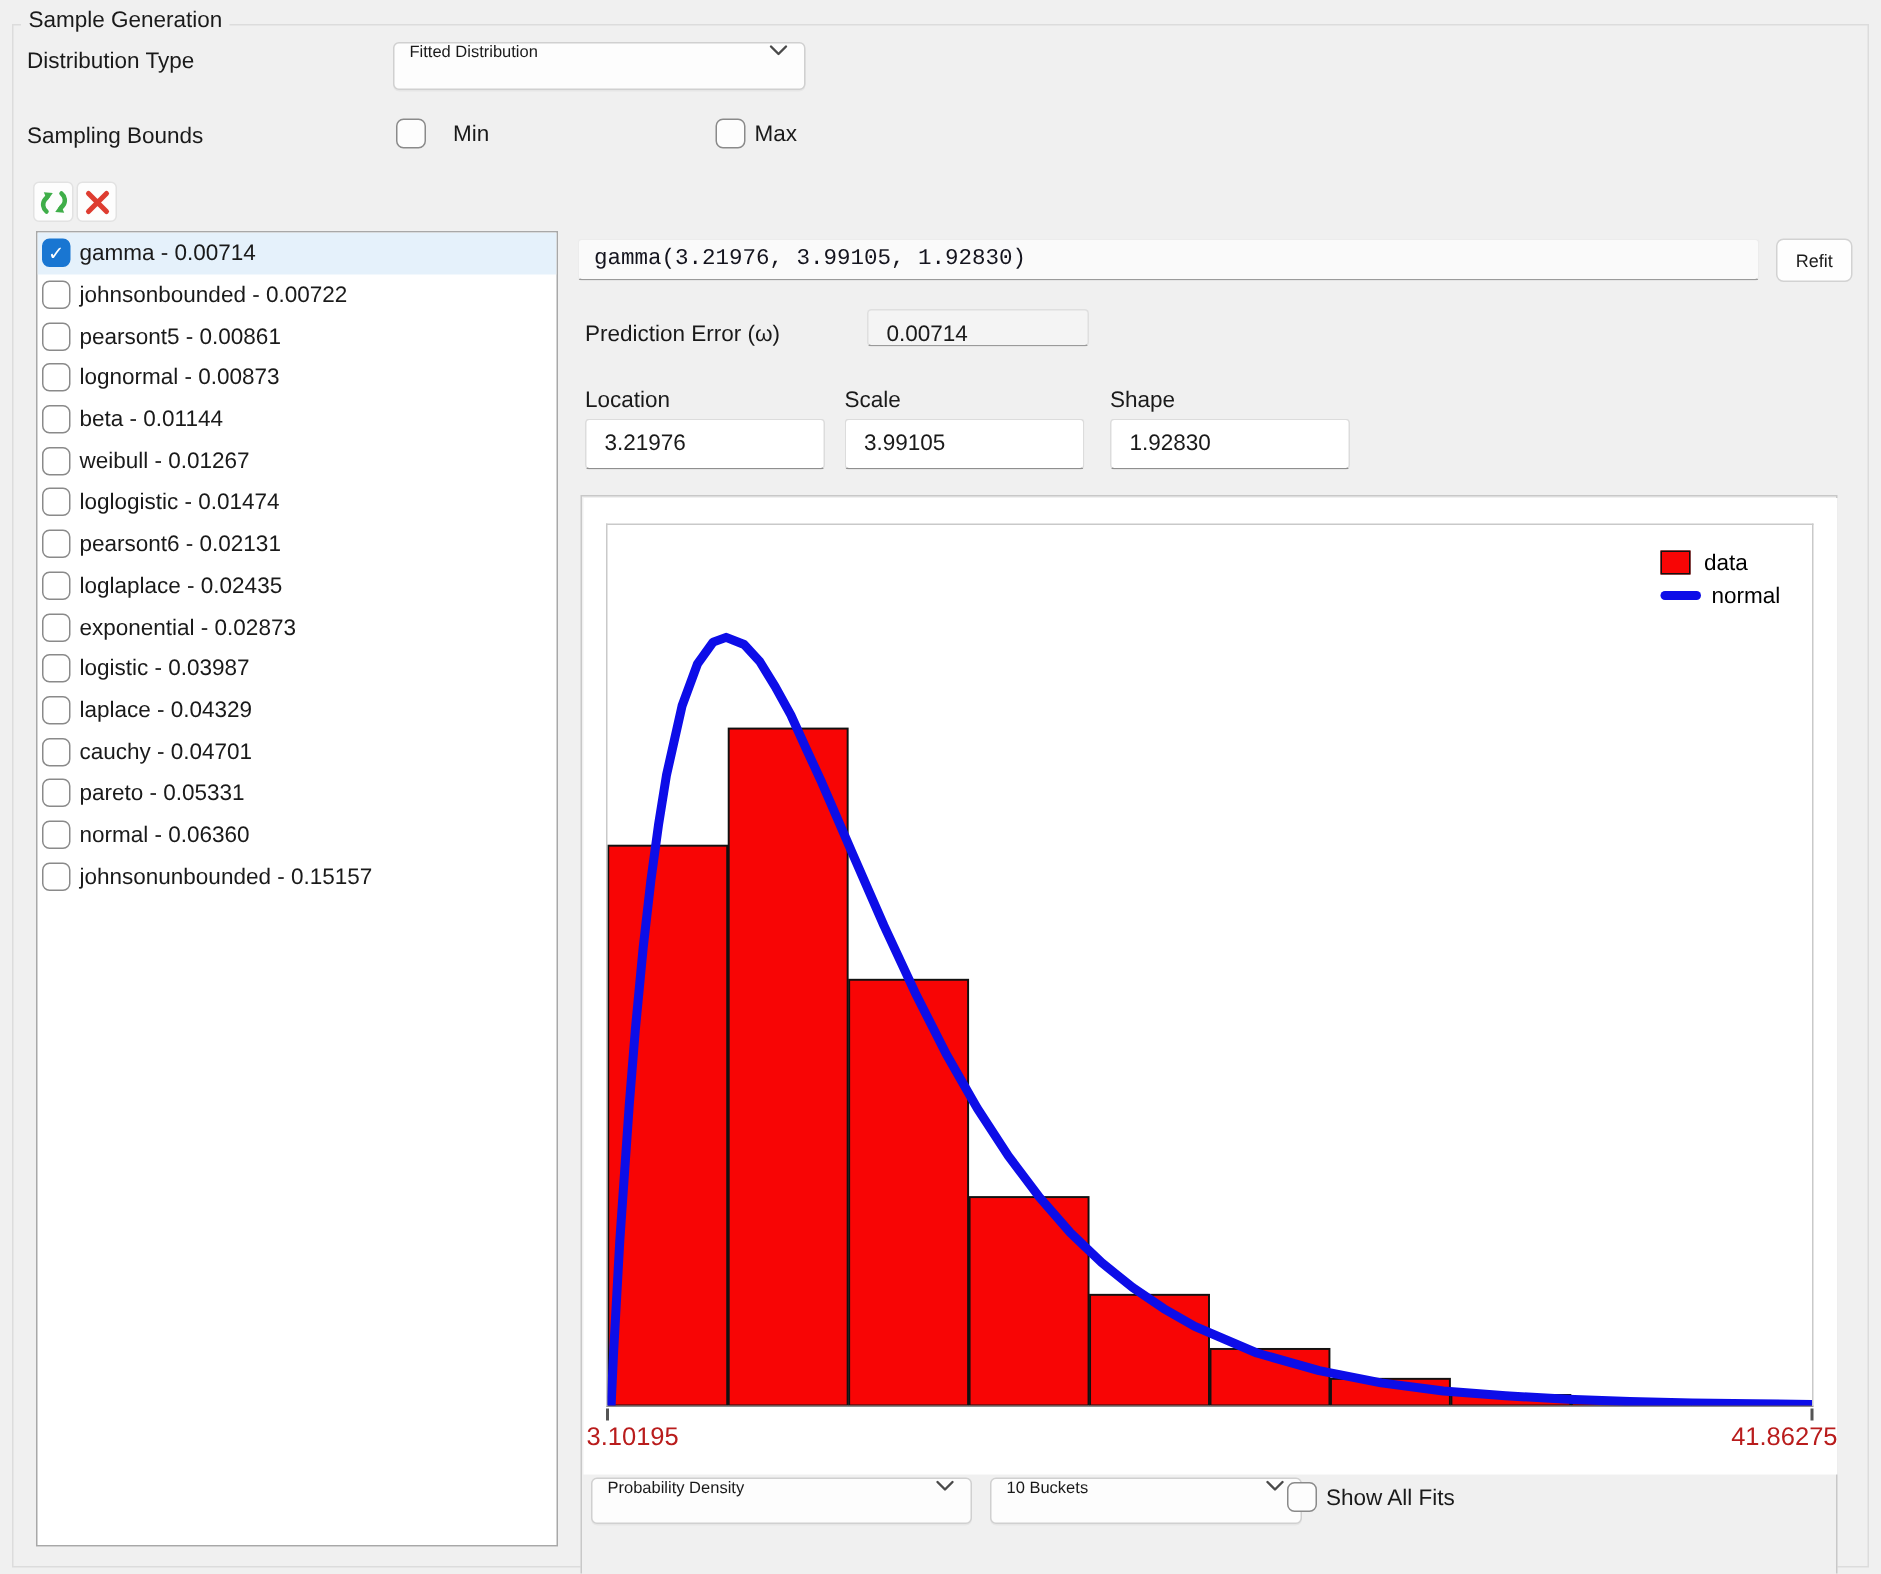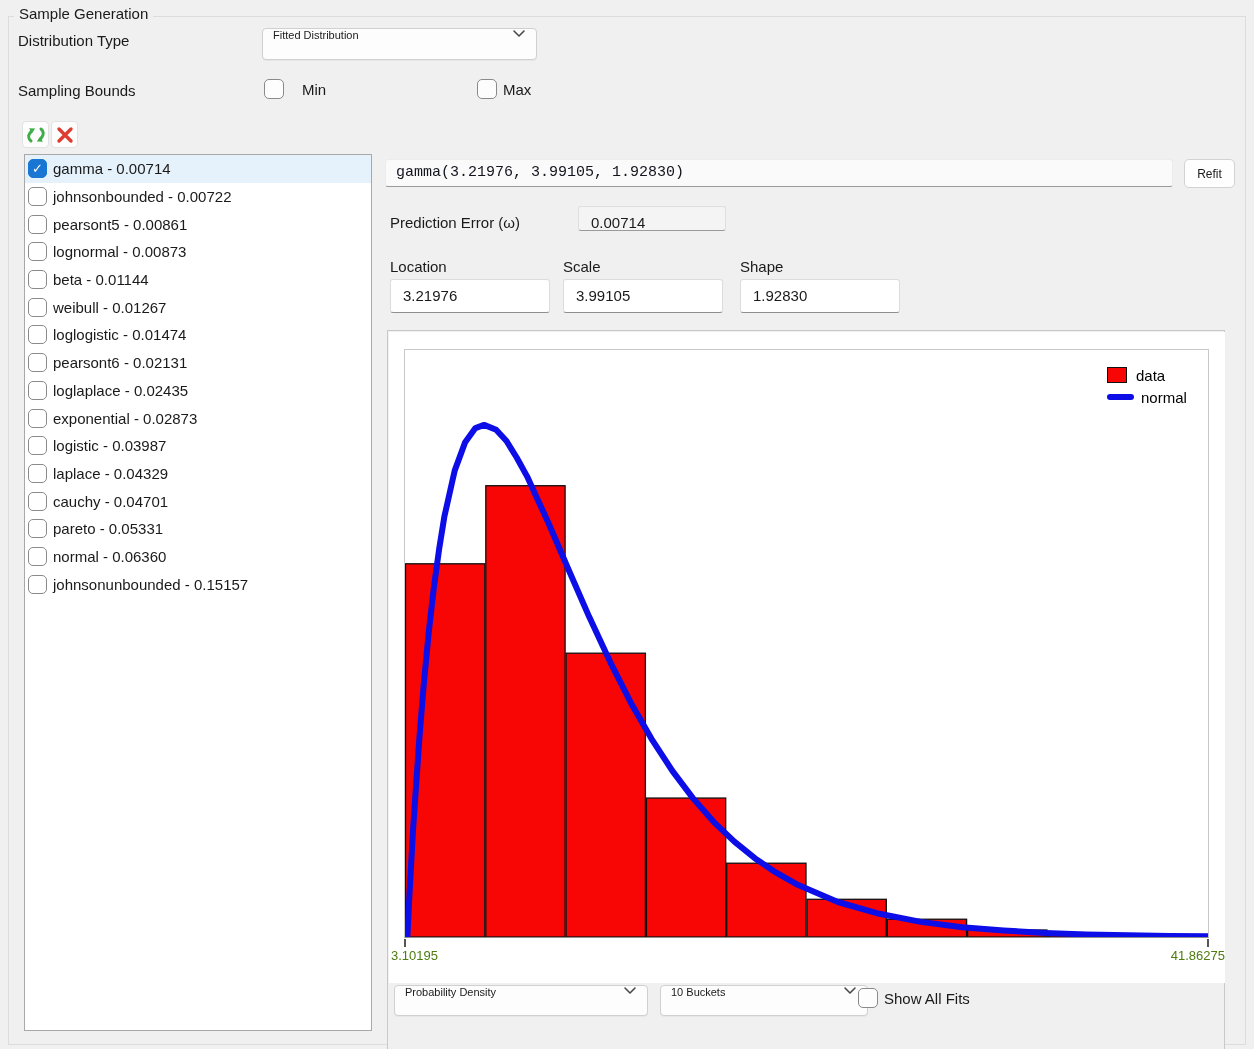--- a/index.html
+++ b/index.html
@@ -42,21 +42,21 @@
               border-radius:3px; font-size:15px; line-height:31px; padding-left:12px; }
   .input-field { position:absolute; background:#ffffff; border:1px solid #dcdcdc; border-bottom:1px solid #8f8f8f;
                  border-radius:3px; font-size:15px; line-height:32px; padding-left:12px; }
 
   .chart-panel { position:absolute; left:387px; top:330px; width:838px; height:790px; border:1px solid #c8c8c8; background:#f0f0f0; }
   .chart-canvas { position:absolute; left:1px; top:1px; width:836px; height:651px; background:#ffffff; }
   .plot { position:absolute; left:15px; top:17px; width:805px; height:589px;
           border:1px solid #c9c9c9; border-bottom:1px solid #8c8c8c; }
   .plot svg { position:absolute; left:0; top:0; }
   .tick { position:absolute; width:2px; height:8px; background:#555; top:589px; }
-  .axis-label { position:absolute; font-size:13px; color:#4d7c0f; }
+  .axis-label { position:absolute; font-size:17px; color:#b91c1c; }
   .legend { position:absolute; left:702px; top:14px; }
   .legend-row { display:flex; align-items:center; height:22px; }
   .legend-swatch-sq { width:20px; height:16px; border:1px solid #111; margin-right:9px; }
   .legend-swatch-line { width:27px; height:6px; border-radius:3px; margin-right:7px; }
   .legend-text { font-size:15px; color:#000; }
 
   .chev { stroke:#4a4a4a; stroke-width:1.6; fill:none; stroke-linecap:round; stroke-linejoin:round; }
 </style>
 </head>
 <body>

